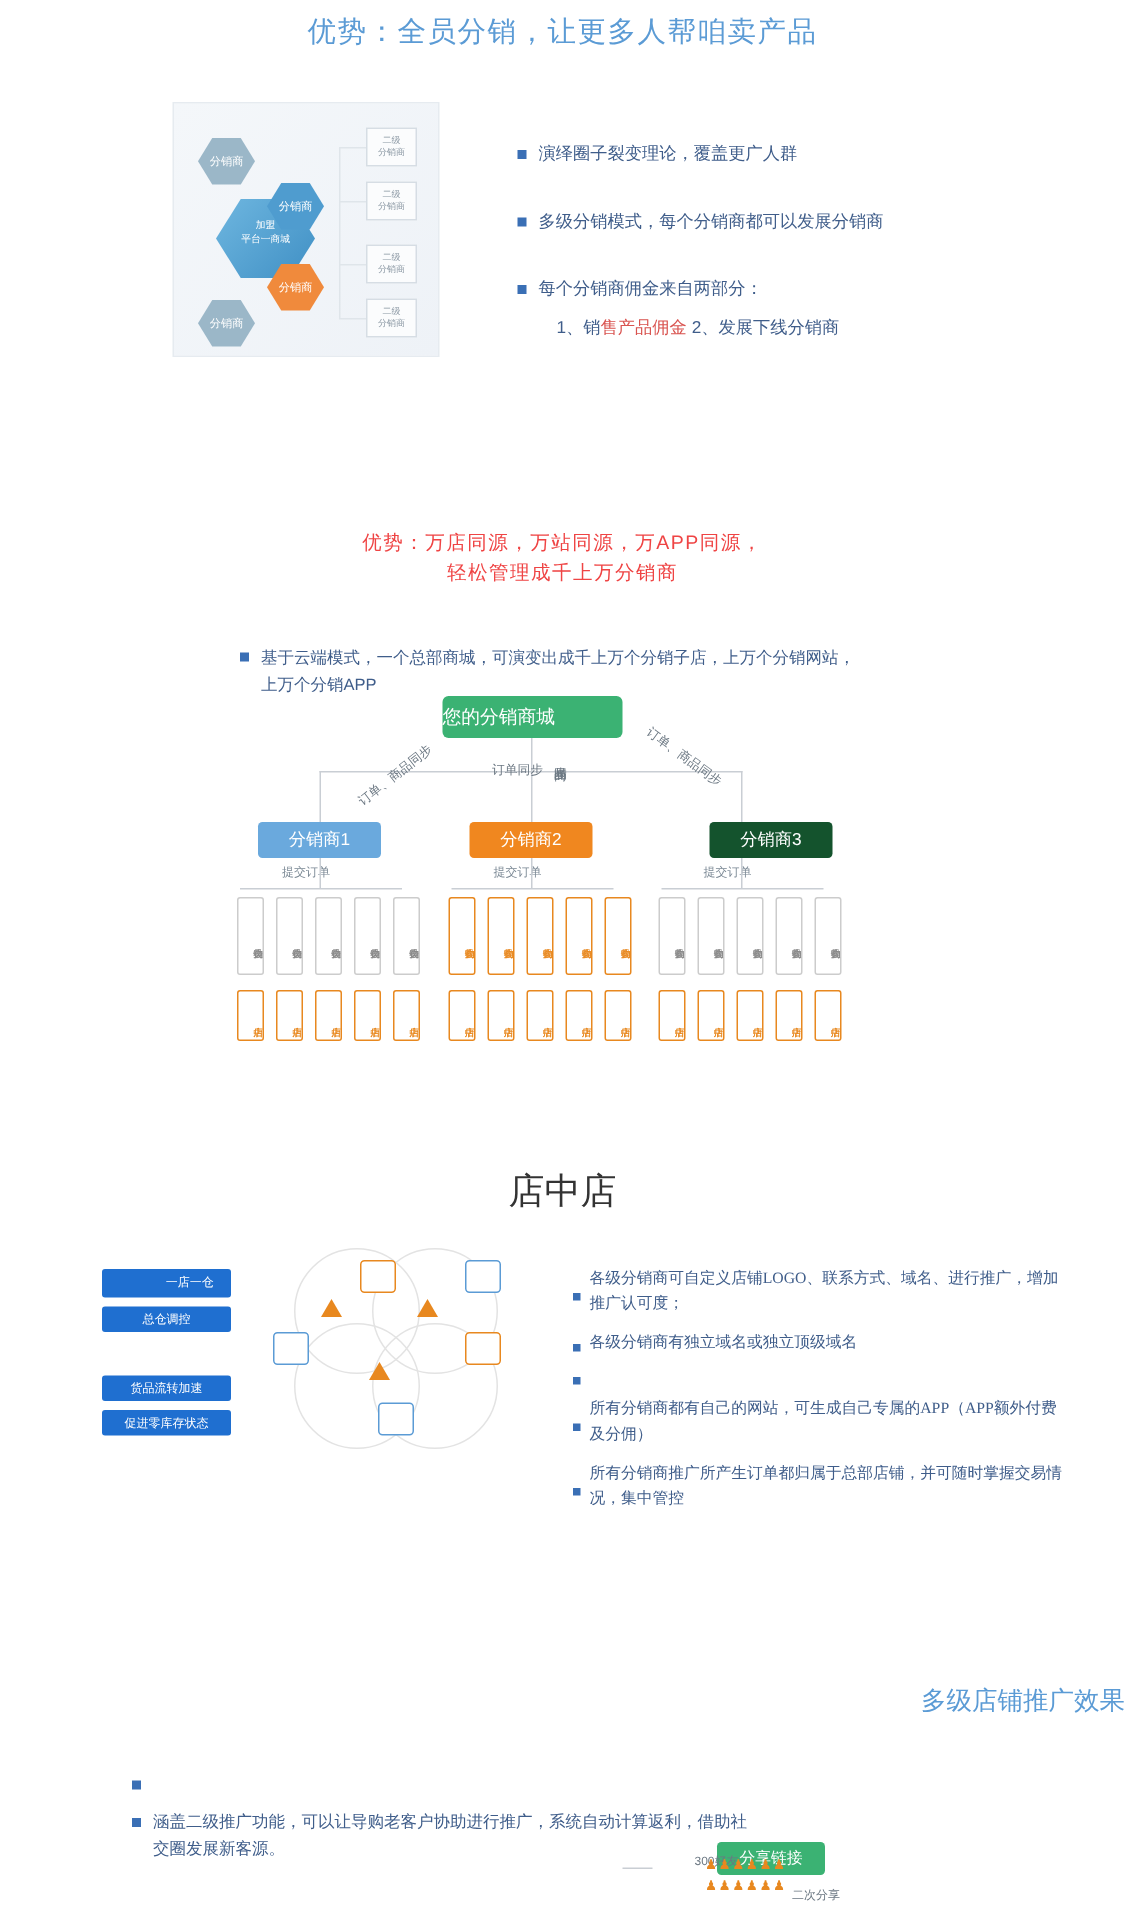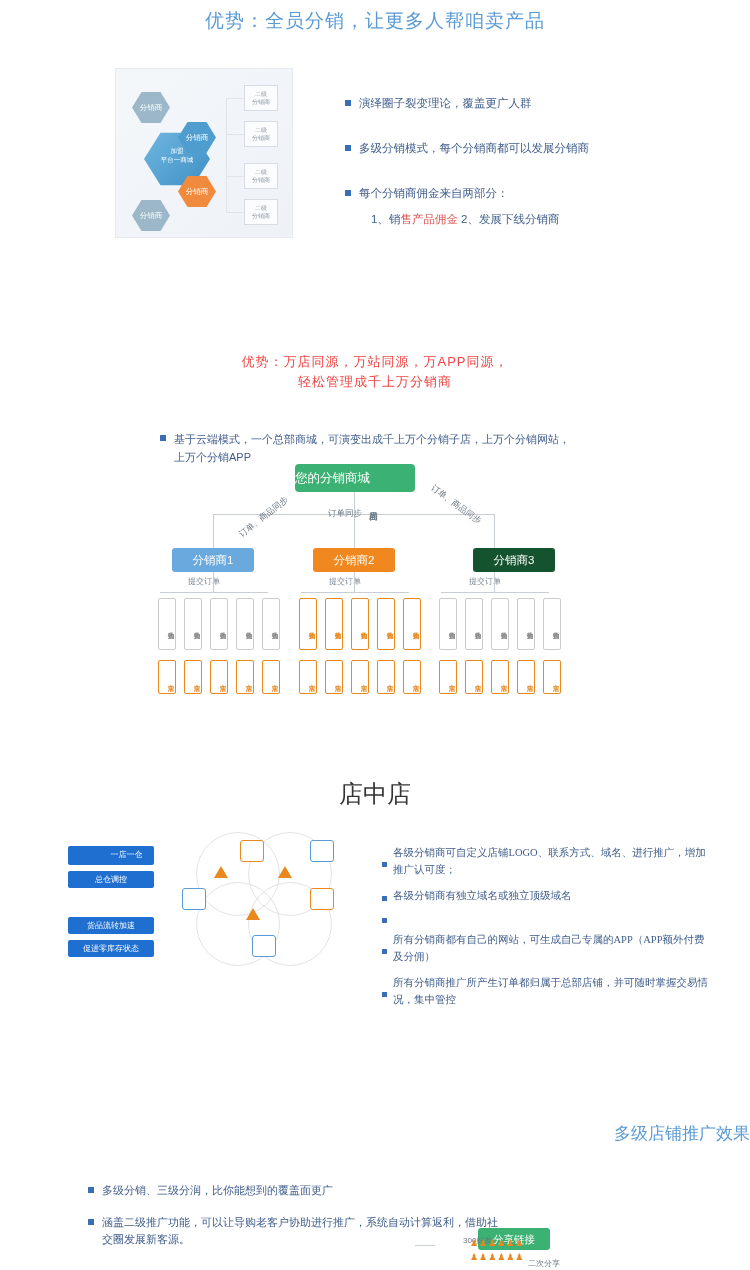--- a/index.html
+++ b/index.html
@@ -288,21 +288,20 @@
       <span class="bsq"></span>
       <span class="b3txt">所有分销商推广所产生订单都归属于总部店铺，并可随时掌握交易情况，集中管控</span>
     </div>
 </div>
 
 <div class="sec4-title">多级店铺推广效果</div>
 
 <div class="bullets4">
   <div class="b4row">
       <span class="bsq"></span>
-      <span class="b4txt">多级分销、三级分润，比你能想到的覆盖面更广</span>
     </div>
   <div class="b4row">
       <span class="bsq"></span>
       <span class="b4txt">涵盖二级推广功能，可以让导购老客户协助进行推广，系统自动计算返利，借助社交圈发展新客源。</span>
     </div>
 </div>
 
 <div class="greenbox">分享链接</div>
 <div class="f-lbl" style="left:380px;top:1287px;">分享链接</div>
 <div class="f-lbl" style="left:463px;top:1235px;">300好友</div>

